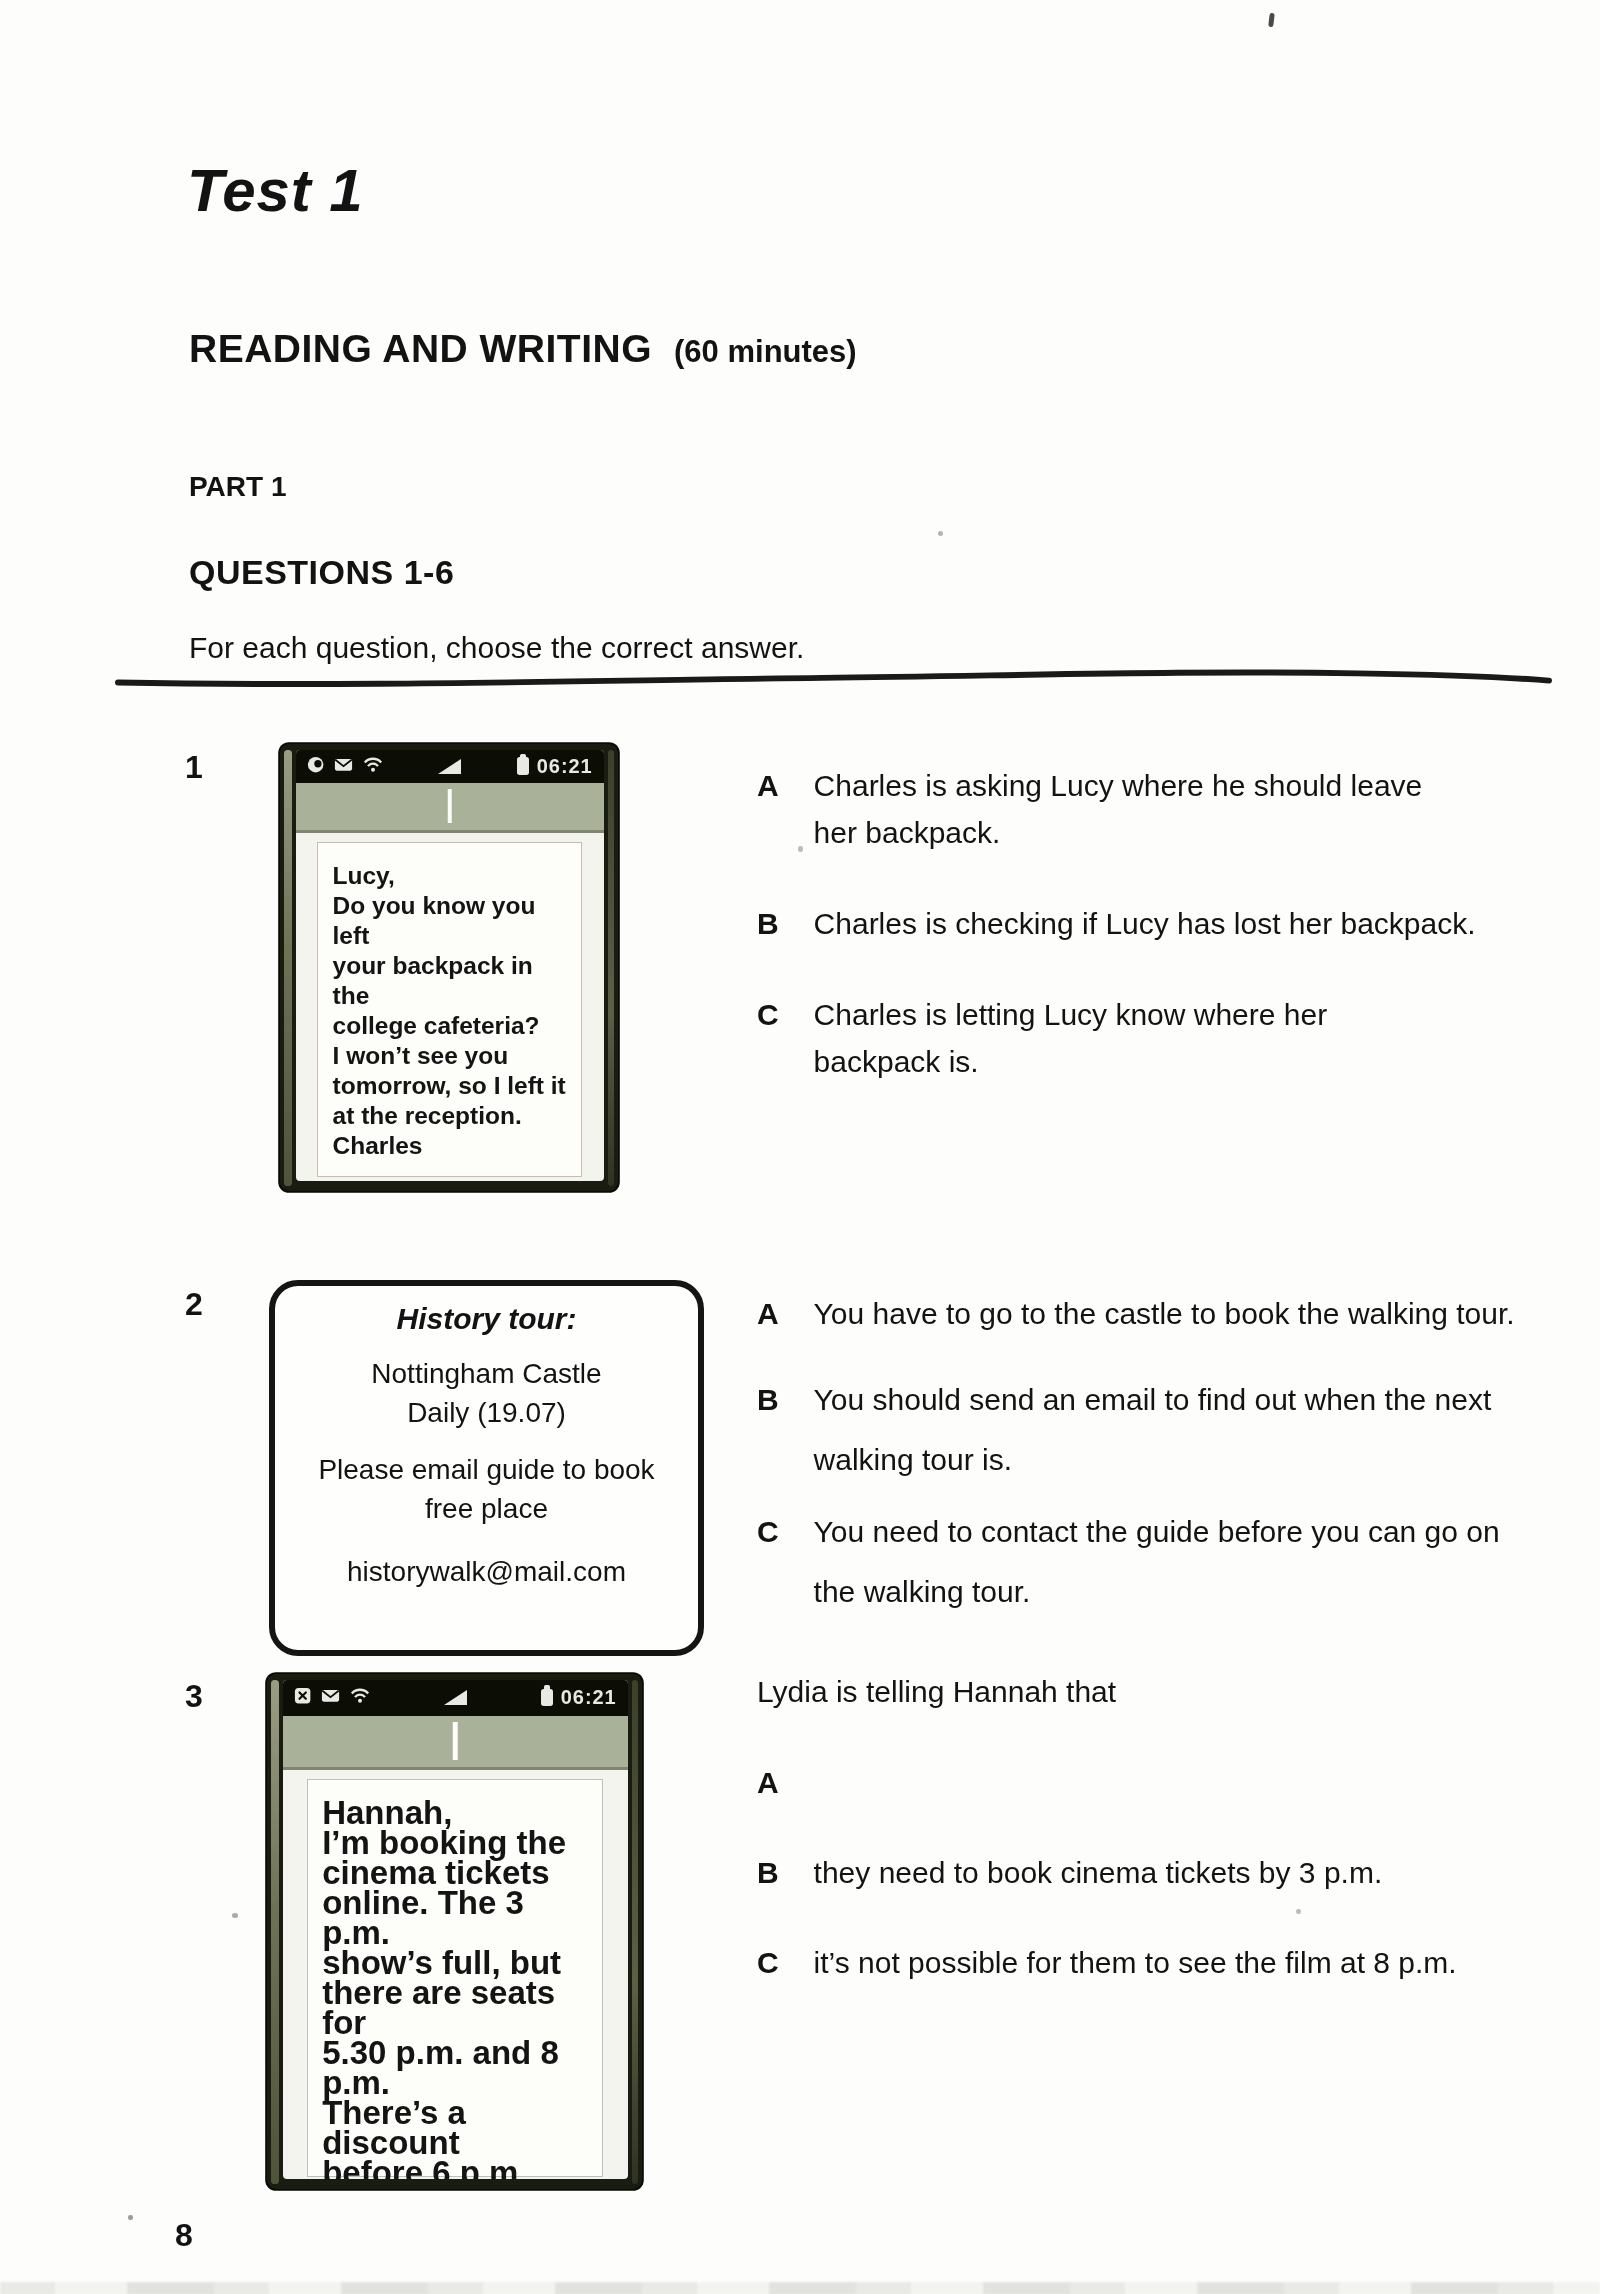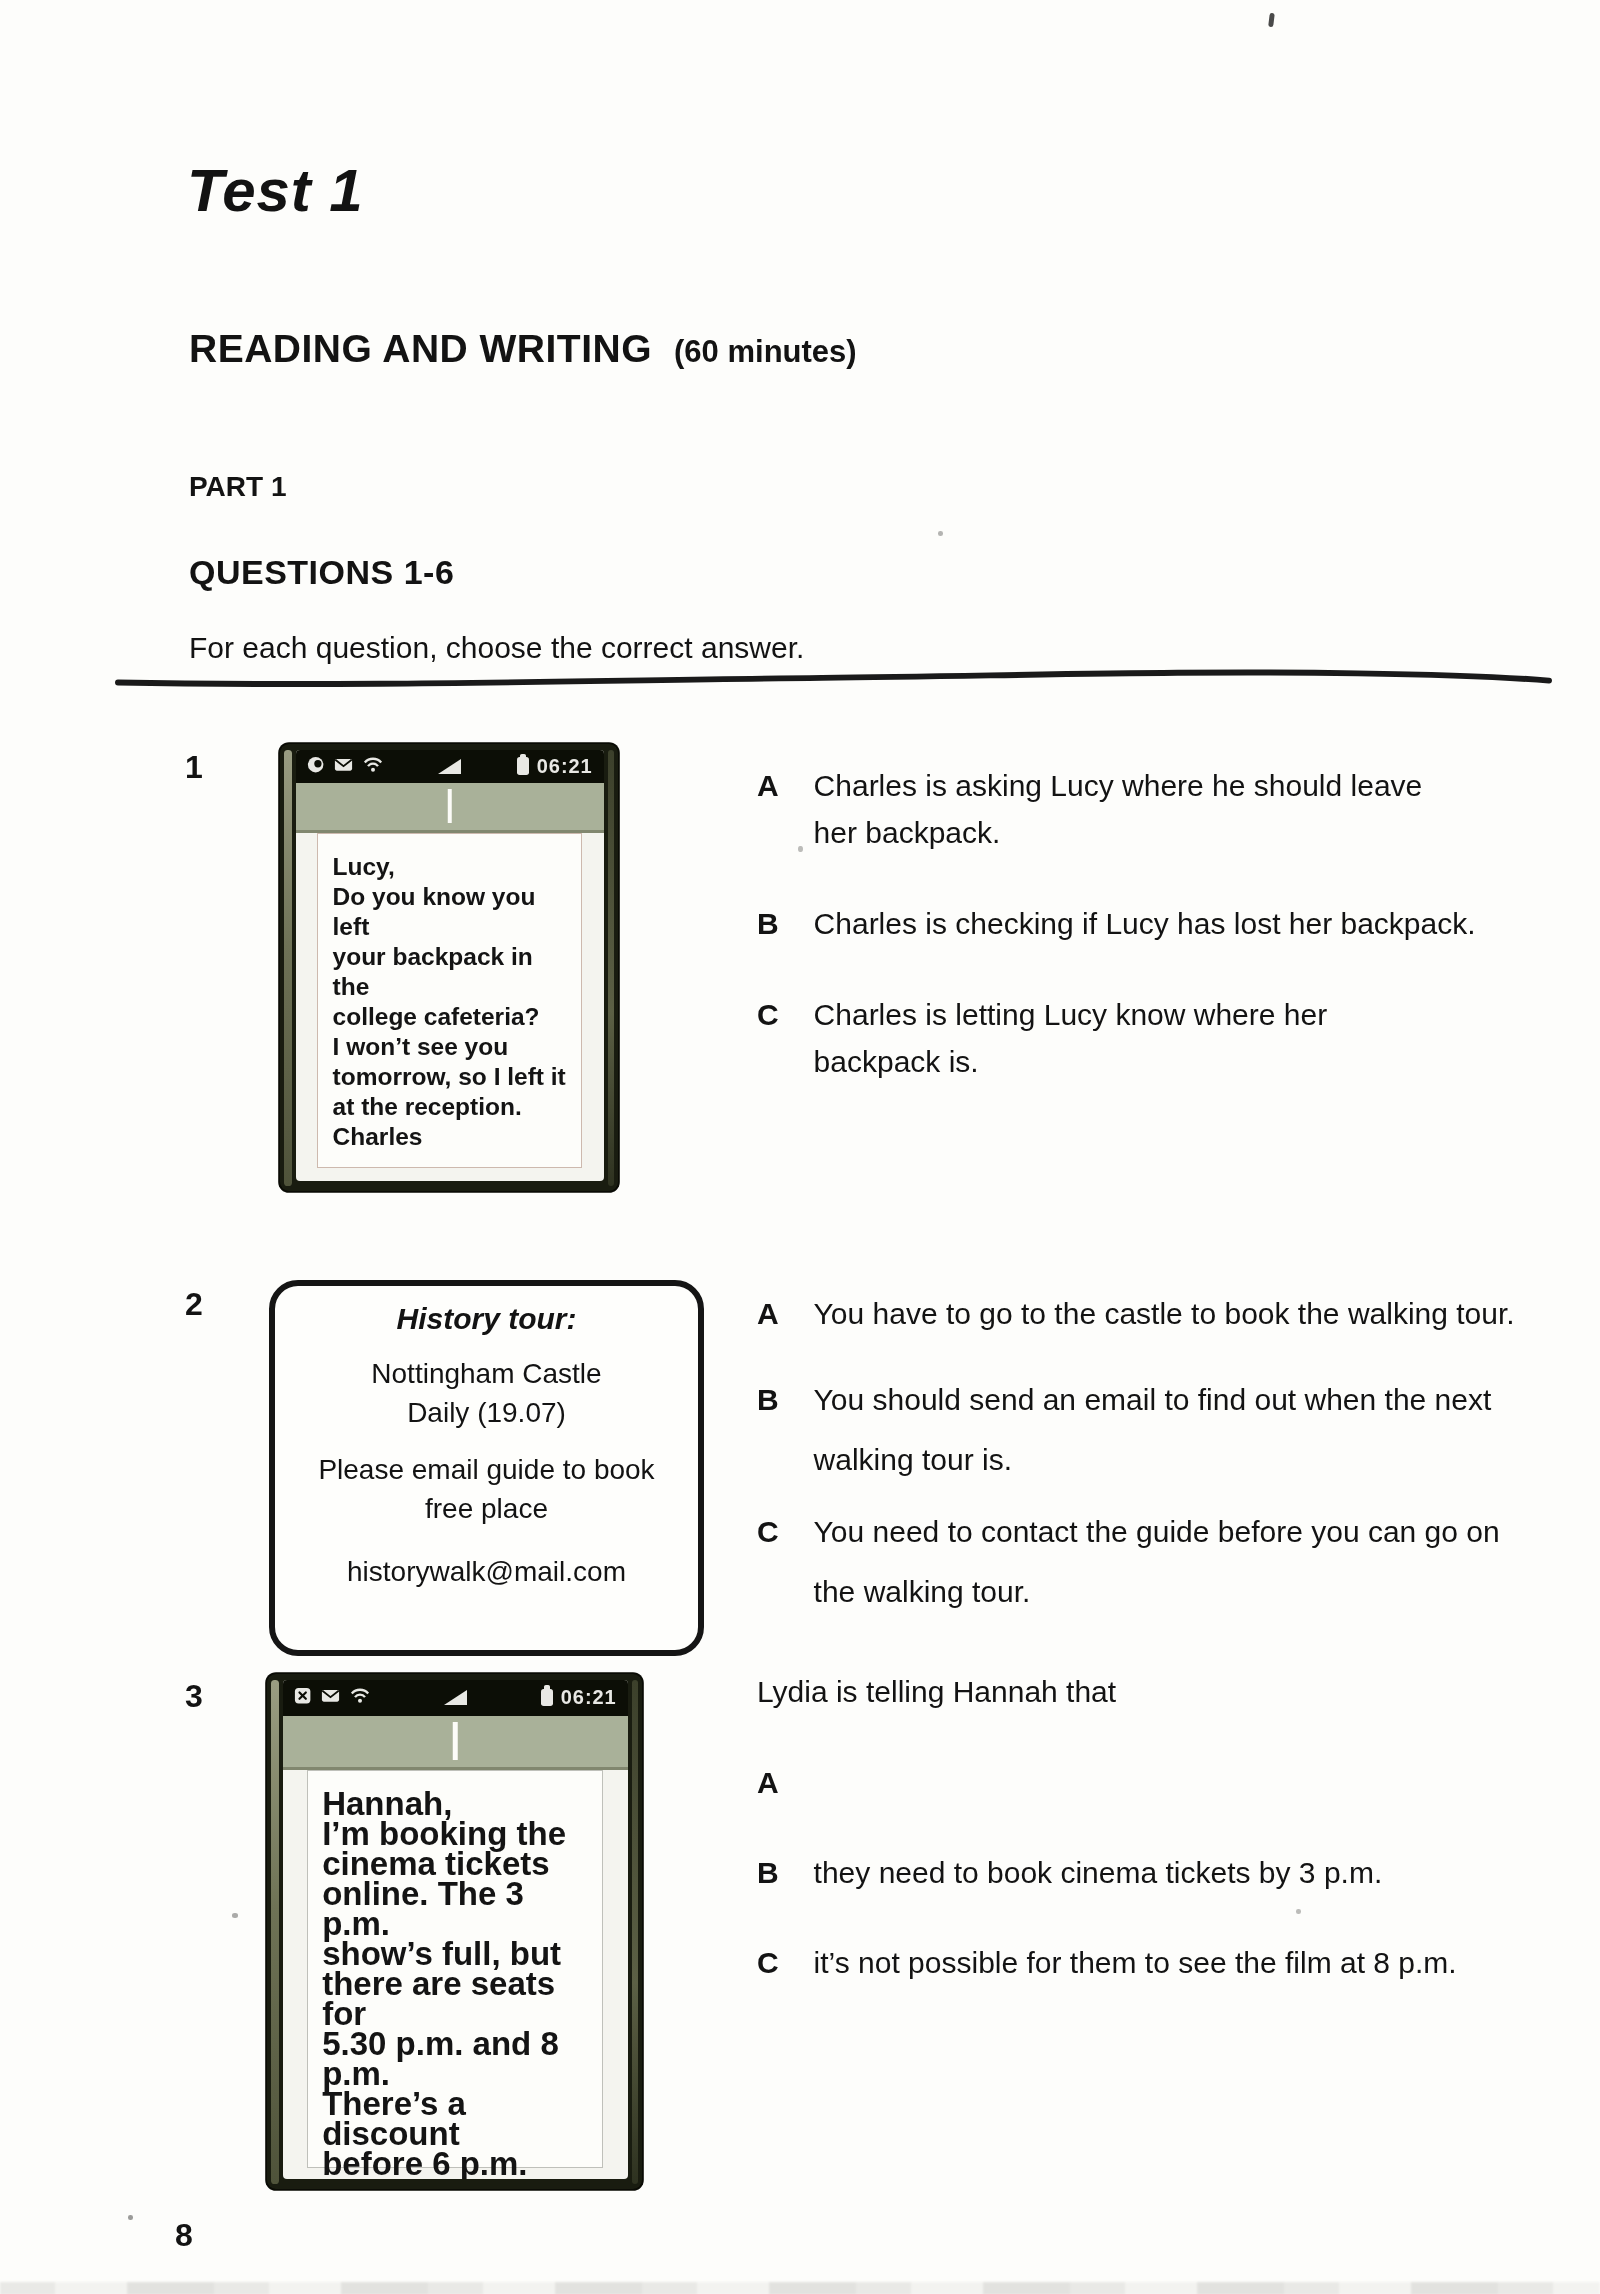--- a/index.html
+++ b/index.html
@@ -36,21 +36,21 @@
   .sb-mid{flex:1;display:flex;justify-content:center;}
   .signal-tri{width:0;height:0;border-left:23px solid transparent;border-bottom:15.5px solid #e8e8e4;}
   .sb-right{display:flex;align-items:center;gap:8.2px;}
   .battery{width:11.8px;height:17.3px;border-radius:2.7px;background:#e8e8e4;position:relative;}
   .battery::before{content:"";position:absolute;left:2.7px;top:-3.6px;width:6.4px;height:3.6px;background:#e8e8e4;border-radius:1.8px 1.8px 0 0;}
   .sb-time{font-size:20px;font-weight:700;letter-spacing:0.9px;}
   .banner{height:47px;background:var(--phone-banner,#a9b199);border-bottom:3.6px solid #81876f;position:relative;flex:none;}
   .phone3 .banner{height:51px;}
   .cursor{position:absolute;left:50%;top:6.4px;bottom:6.4px;width:4.5px;background:#fcfcf8;transform:translateX(-50%);}
   .msgwrap{flex:1;display:flex;justify-content:center;}
-  .msg{width:86%;background:#fdfdfa;border:1.8px solid #cdb9ae;padding:18px 5.5px 0 14.5px;box-sizing:border-box;}
+  .msg{margin-top:9px;width:86%;background:#fdfdfa;border:1.8px solid #cdb9ae;padding:18px 5.5px 0 14.5px;box-sizing:border-box;}
   .phone1 .msg{height:335px;}
   .phone3 .msg{height:398px;border-color:#bfc0ba;}
   .msg-text{font-size:24.5px;font-weight:700;line-height:30px;white-space:pre-line;color:#141414;}
   .phone3 .msg-text{font-size:33px;}
 
   
   .notice{position:absolute;left:269px;top:1280px;width:435px;height:376px;border:6.4px solid #151515;border-radius:29px;
           background:#fefefc;box-sizing:border-box;text-align:center;padding-top:16.4px;}
   .notice-title{font-size:30px;font-weight:700;font-style:italic;}
   .notice-line{font-size:28px;font-weight:500;line-height:39px;white-space:pre-line;}

